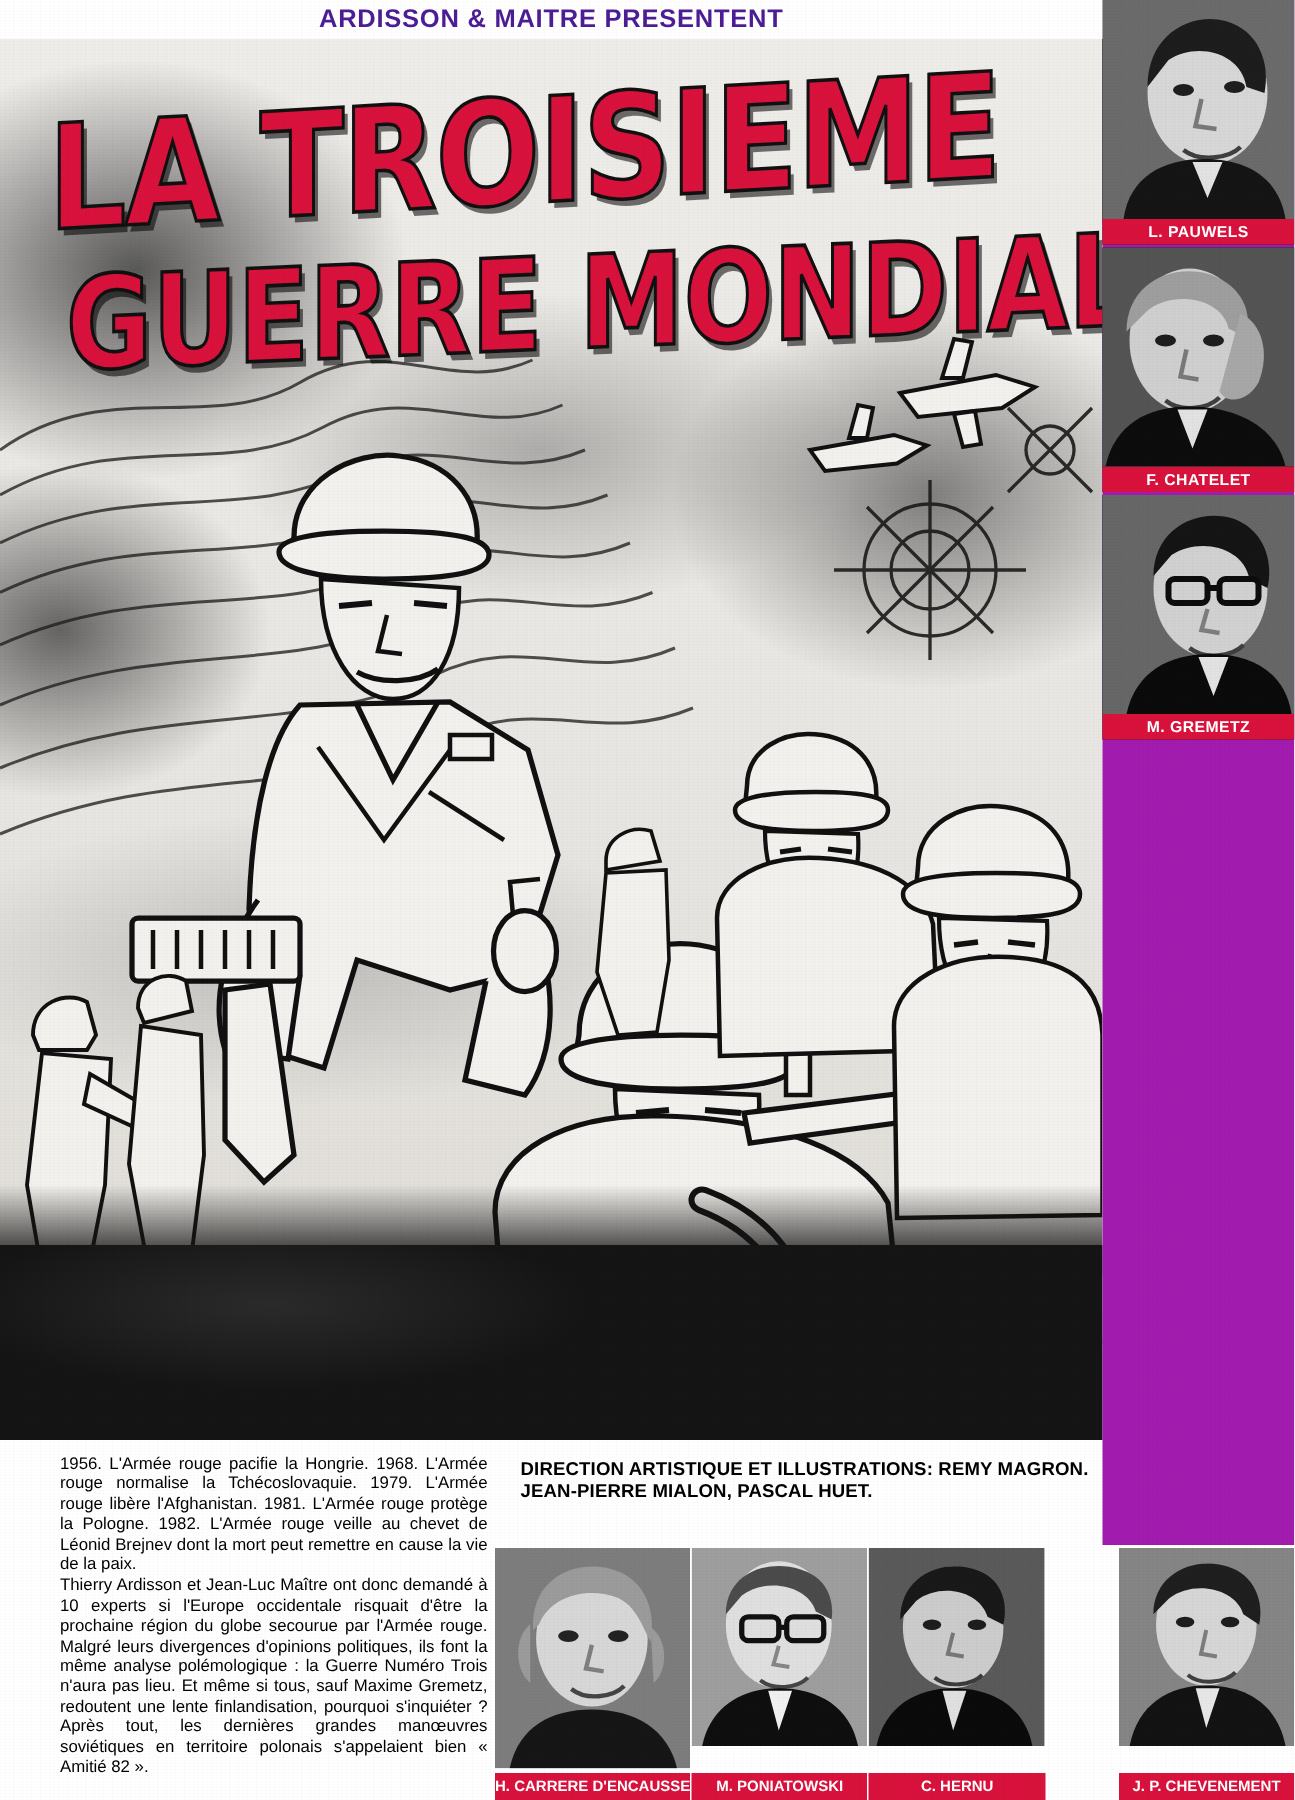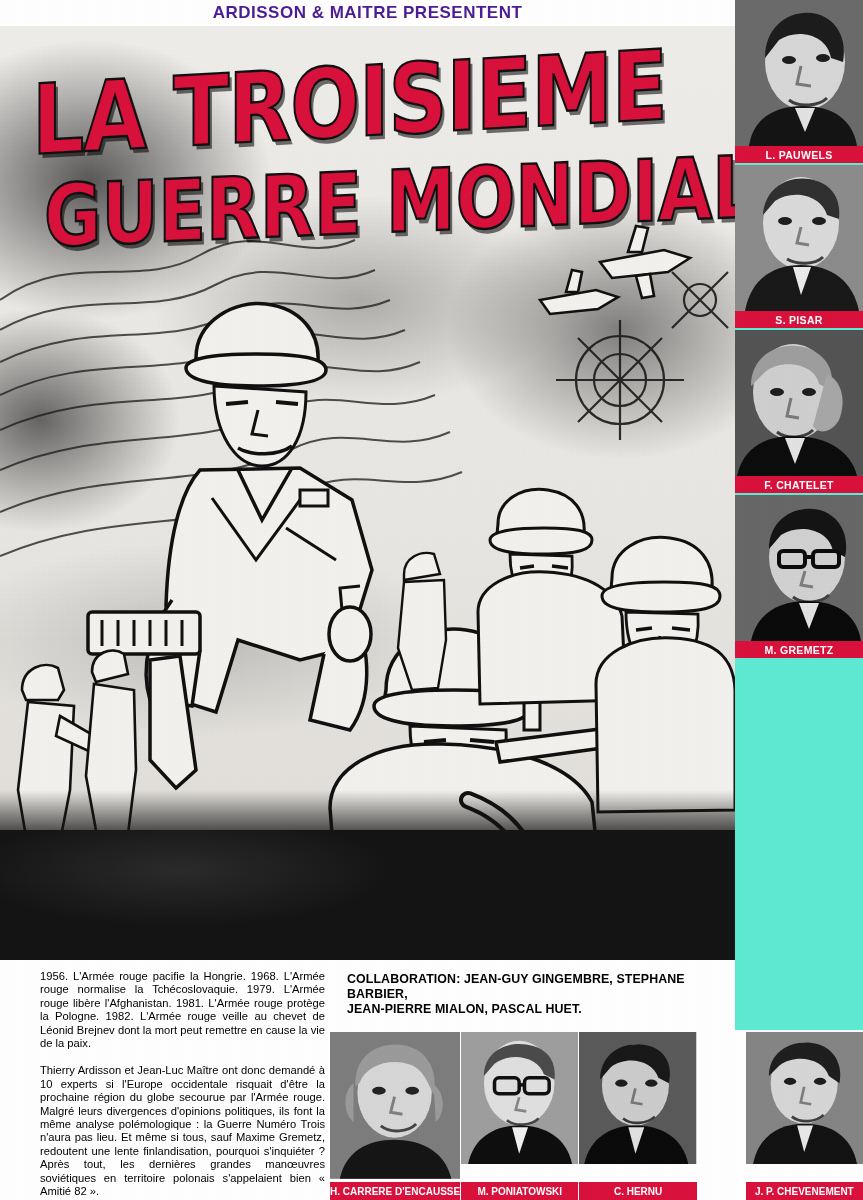--- a/index.html
+++ b/index.html
@@ -118,21 +118,21 @@
   
   .art-layer { position: absolute; left:0; top:0; width:735px; height:960px; }
 
   
   .photo-col {
     position: absolute;
     right: 0;
     top: 0;
     width: 128px;
     height: 1030px;
-    background: #5eead4;
+    background: #a21caf;
     z-index: 25;
   }
   .photo-cell {
     position: relative;
     width: 128px;
     margin-bottom: 2px;
     background: #111;
   }
   .photo-img {
     width: 128px;
@@ -212,21 +212,21 @@
     left: 40px;
     top: 10px;
     width: 285px;
     font-family: "Liberation Sans", sans-serif;
     font-size: 11.2px;
     line-height: 13.4px;
     text-align: justify;
     color: #000;
   }
   .body-col p { margin: 0 0 0 0; }
-  .body-col .p2 { margin-top: 14px; }
+  .body-col .p2 { margin-top: 1px; }
 
   .credits {
     position: absolute;
     left: 347px;
     top: 12px;
     width: 400px;
     font-family: "Liberation Sans", sans-serif;
     font-size: 12.4px;
     line-height: 15px;
     font-weight: bold;
@@ -412,36 +412,20 @@
           <path d="M66,66 L62,84 L76,86" fill="none" stroke="#7d7a74" stroke-width="3"></path>
           <path d="M54,100 C64,108 84,106 92,98" fill="none" stroke="#4a4744" stroke-width="3"></path>
           <path d="M14,146 C18,118 40,106 68,106 C98,106 118,120 122,146 Z" fill="#232323"></path>
           <path d="M60,108 L70,132 L80,108" fill="#d8d5d0"></path>
         </svg>
       </div>
       <div class="caption">L. PAUWELS</div>
     </div>
 
 
-    <div class="photo-cell">
-      <div class="photo-img">
-        <svg class="portrait" viewBox="0 0 128 146" preserveAspectRatio="none">
-          <rect width="128" height="146" fill="#8a8a8a"></rect>
-          <ellipse cx="66" cy="58" rx="38" ry="46" fill="#d2cec8"></ellipse>
-          <path d="M28,50 C30,20 58,8 82,16 C100,22 106,38 104,54 L92,50 C86,30 58,24 40,36 Z" fill="#3a3a3a"></path>
-          <ellipse cx="50" cy="56" rx="7" ry="4" fill="#2b2b2b"></ellipse>
-          <ellipse cx="84" cy="56" rx="7" ry="4" fill="#2b2b2b"></ellipse>
-          <path d="M66,62 L62,78 L74,80" fill="none" stroke="#837f79" stroke-width="3"></path>
-          <path d="M52,94 C62,100 80,100 88,92" fill="none" stroke="#4a4744" stroke-width="3"></path>
-          <path d="M10,146 C16,114 38,100 66,100 C96,100 118,116 124,146 Z" fill="#262626"></path>
-          <path d="M58,102 L66,130 L76,102" fill="#e0ddd8"></path>
-        </svg>
-      </div>
-      <div class="caption">S. PISAR</div>
-    </div>
 
     <div class="photo-cell">
       <div class="photo-img">
         <svg class="portrait" viewBox="0 0 128 146" preserveAspectRatio="none">
           <rect width="128" height="146" fill="#5a5a5a"></rect>
           <ellipse cx="58" cy="62" rx="40" ry="48" fill="#c8c4be"></ellipse>
           <path d="M16,56 C16,24 46,10 72,18 C94,26 100,44 96,60 L84,54 C80,34 48,28 30,42 Z" fill="#9d9a95"></path>
           <path d="M92,44 C106,50 112,70 104,90 C96,104 82,104 78,96" fill="#a5a29d"></path>
           <ellipse cx="42" cy="62" rx="7" ry="4" fill="#2b2b2b"></ellipse>
           <ellipse cx="74" cy="62" rx="7" ry="4" fill="#2b2b2b"></ellipse>
@@ -474,21 +458,21 @@
 
 
   </div>
 
   <div class="bottom-text">
     <div class="body-col">
       <p>1956. L'Armée rouge pacifie la Hongrie. 1968. L'Armée rouge normalise la Tchécoslovaquie. 1979. L'Armée rouge libère l'Afghanistan. 1981. L'Armée rouge protège la Pologne. 1982. L'Armée rouge veille au chevet de Léonid Brejnev dont la mort peut remettre en cause la vie de la paix.</p>
       <p class="p2">Thierry Ardisson et Jean-Luc Maître ont donc demandé à 10 experts si l'Europe occidentale risquait d'être la prochaine région du globe secourue par l'Armée rouge. Malgré leurs divergences d'opinions politiques, ils font la même analyse polémologique : la Guerre Numéro Trois n'aura pas lieu. Et même si tous, sauf Maxime Gremetz, redoutent une lente finlandisation, pourquoi s'inquiéter ? Après tout, les dernières grandes manœuvres soviétiques en territoire polonais s'appelaient bien « Amitié 82 ».</p>
     </div>
     <div class="credits">
-      <div>COLLABORATION: JEAN-GUY GINGEMBRE, STEPHANE BARBIER,</div>
+      <div>DIRECTION ARTISTIQUE ET ILLUSTRATIONS: REMY MAGRON.</div>
       <div>JEAN-PIERRE MIALON, PASCAL HUET.</div>
     </div>
   </div>
 
   <div class="photo-row">
 
     <div class="row-cell">
       <div class="row-img">
         <svg class="portrait" viewBox="0 0 133 150" preserveAspectRatio="none">
           <rect width="133" height="150" fill="#7d7d7d"></rect>

